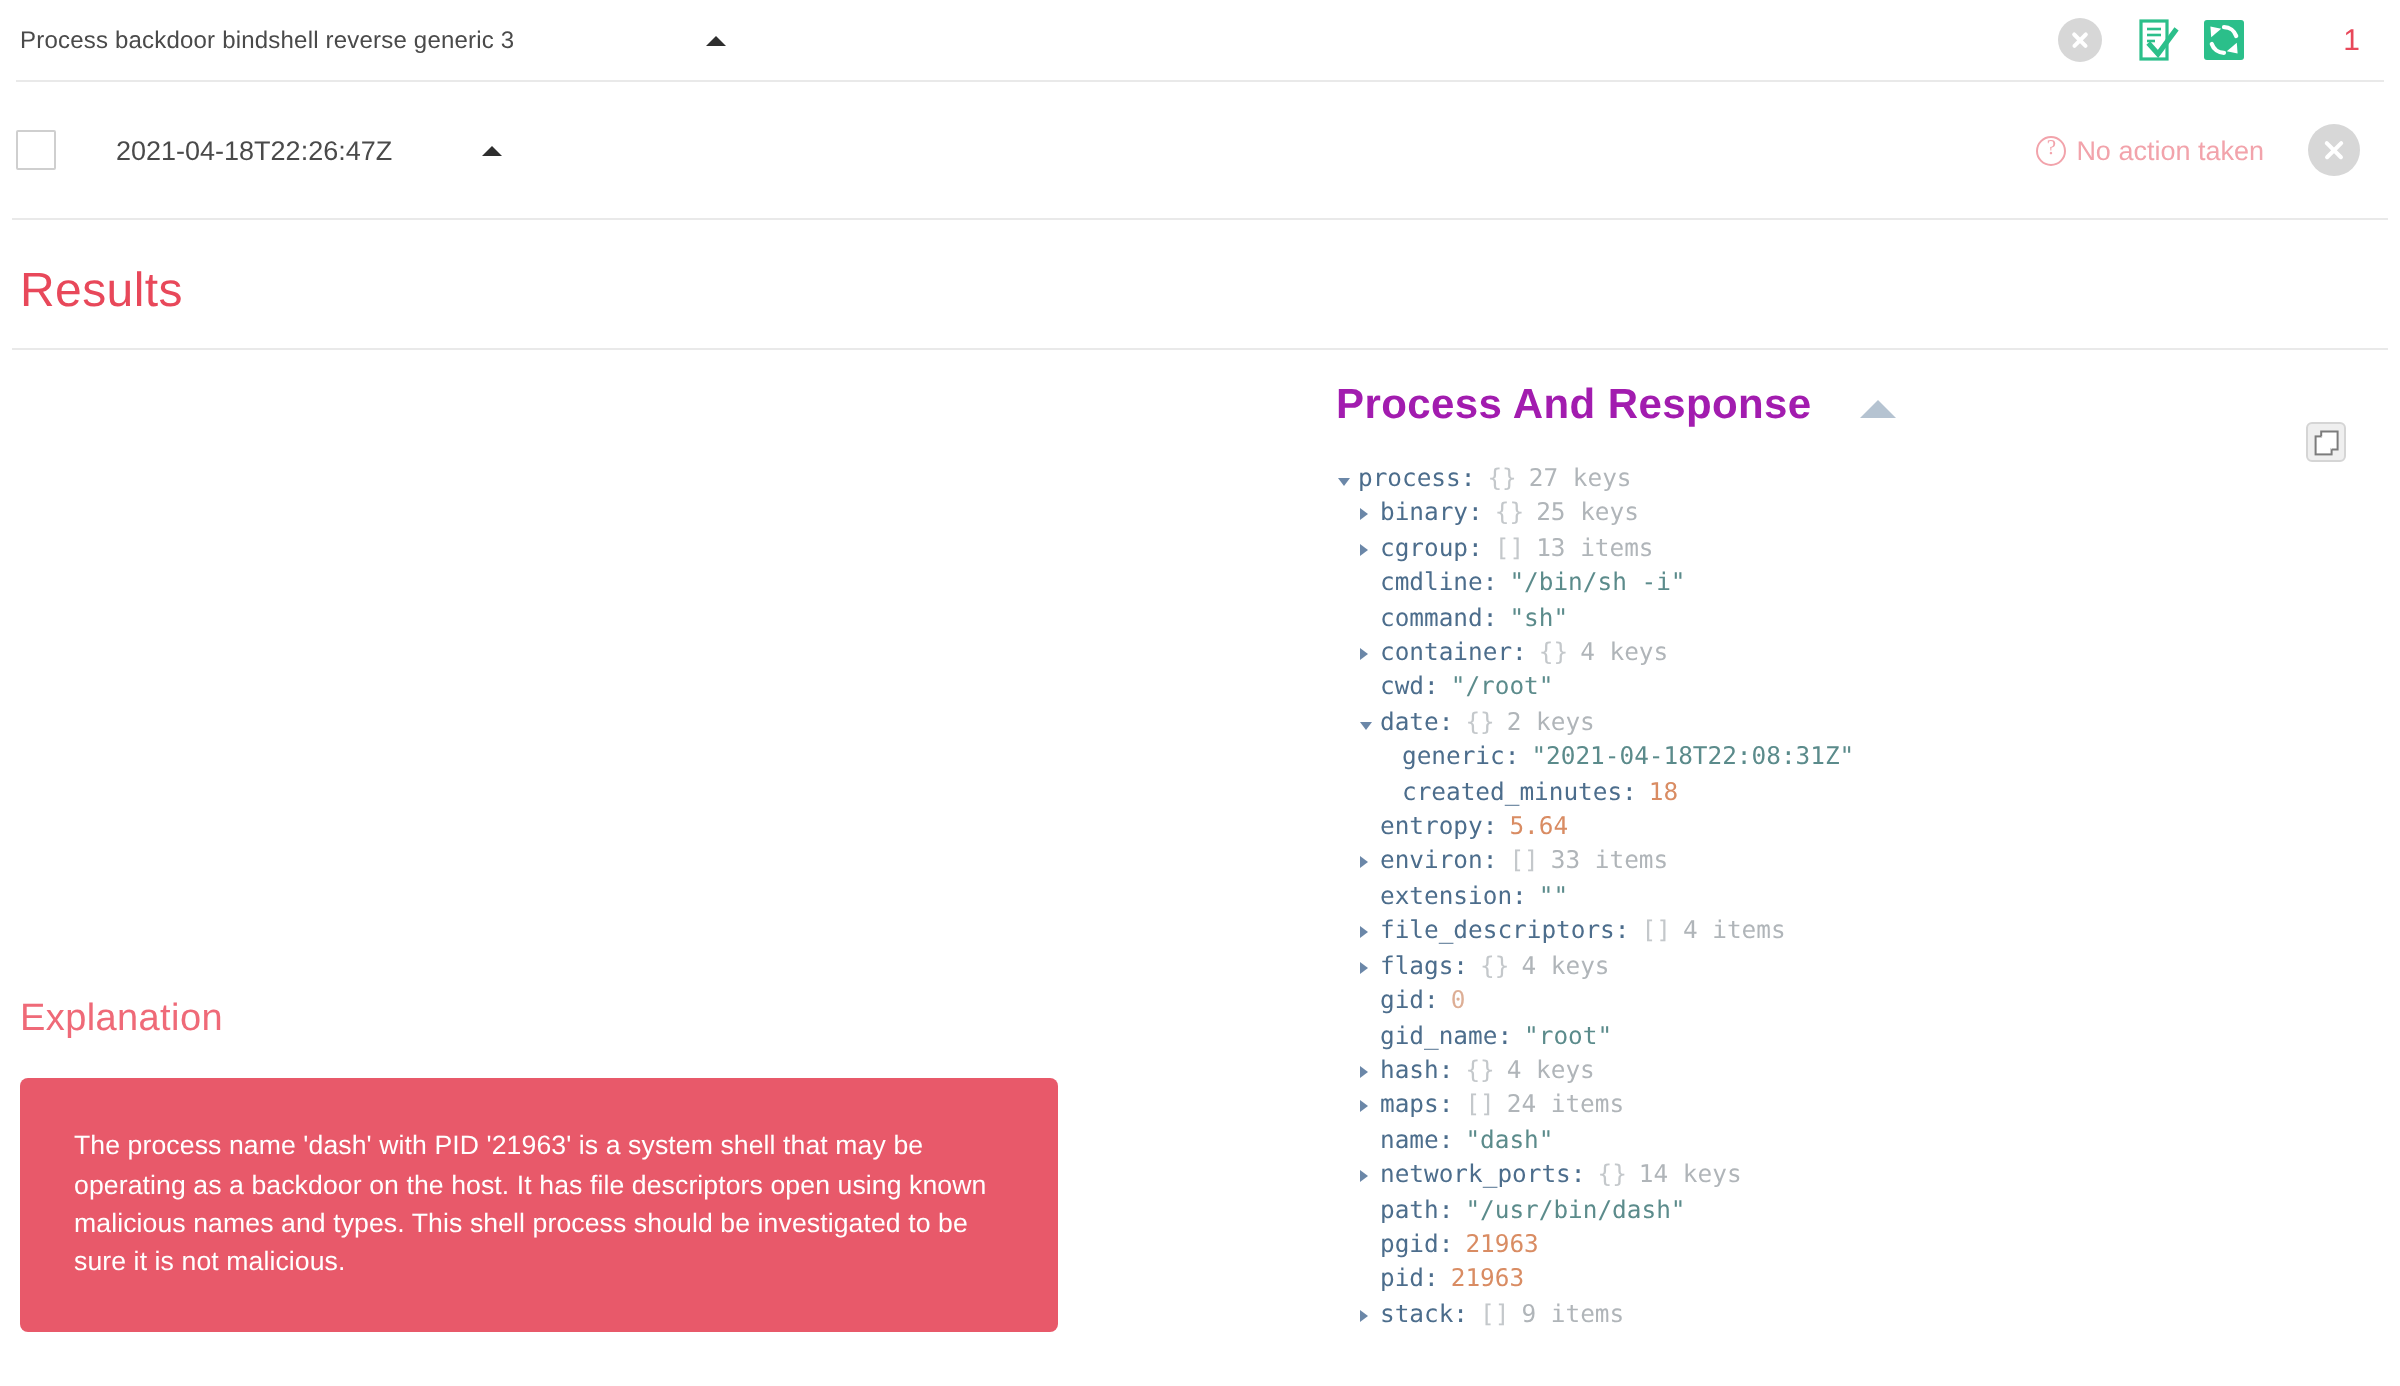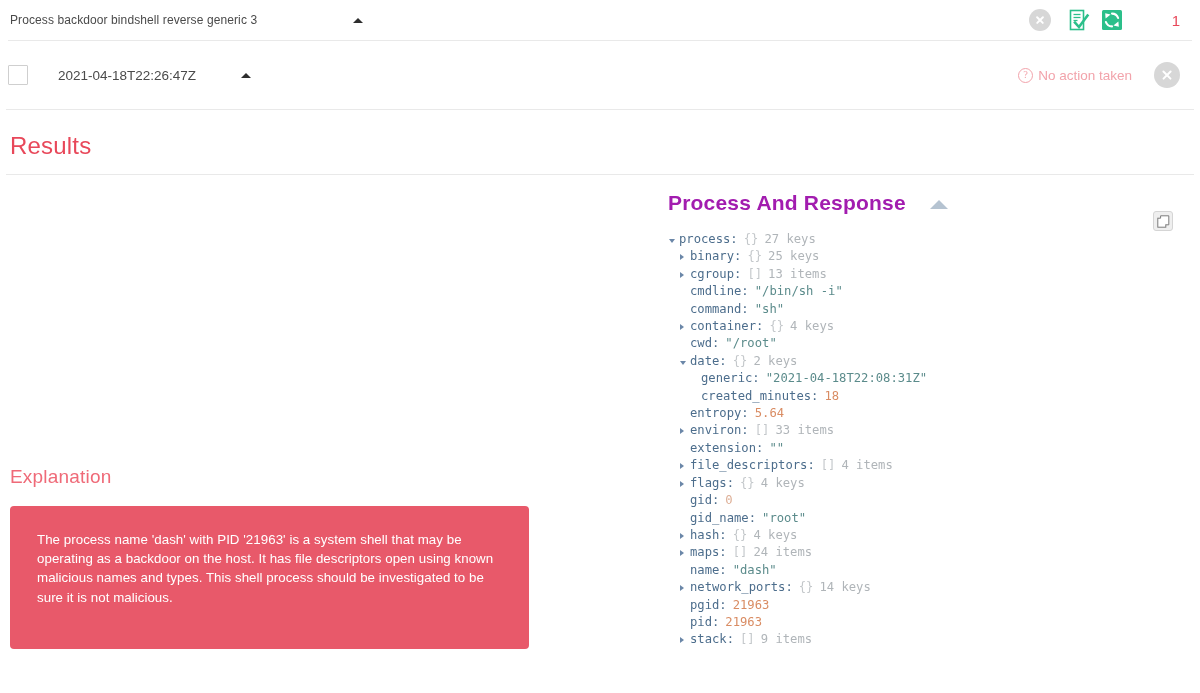--- a/index.html
+++ b/index.html
@@ -137,21 +137,21 @@
     font-size: 19px; color: #ef6a78;
     padding: 16px 0 0 10px;
     font-weight: 400;
     letter-spacing: .2px;
   }
   .exp-box {
     margin: 18px 0 0 10px;
     width: 519px;
     background: #e8596a;
     border-radius: 4px;
-    padding: 24px 28px 42px 27px;
+    padding: 24px 28px 26px 27px;
   }
   .exp-text {
     color: #ffffff;
     font-size: 13.3px;
     line-height: 19.2px;
     letter-spacing: .05px;
   }
 
   .par-h {
     font-size: 21px; color: #a21caf;
@@ -436,20 +436,25 @@
         <div class="jrow ind2">
           <span class="tw closed">
             <i></i>
           </span>
           <span class="jkey">network_ports:</span>
           <span class="jmeta">{}</span>
           <span class="jcount">14 keys</span>
         </div>
         <div class="jrow ind2">
           <span class="tw"></span>
+          <span class="jkey">path:</span>
+          <span class="jmeta jstr">"/usr/bin/dash"</span>
+        </div>
+        <div class="jrow ind2">
+          <span class="tw"></span>
           <span class="jkey">pgid:</span>
           <span class="jmeta jnum">21963</span>
         </div>
         <div class="jrow ind2">
           <span class="tw"></span>
           <span class="jkey">pid:</span>
           <span class="jmeta jnum">21963</span>
         </div>
         <div class="jrow ind2">
           <span class="tw closed">

